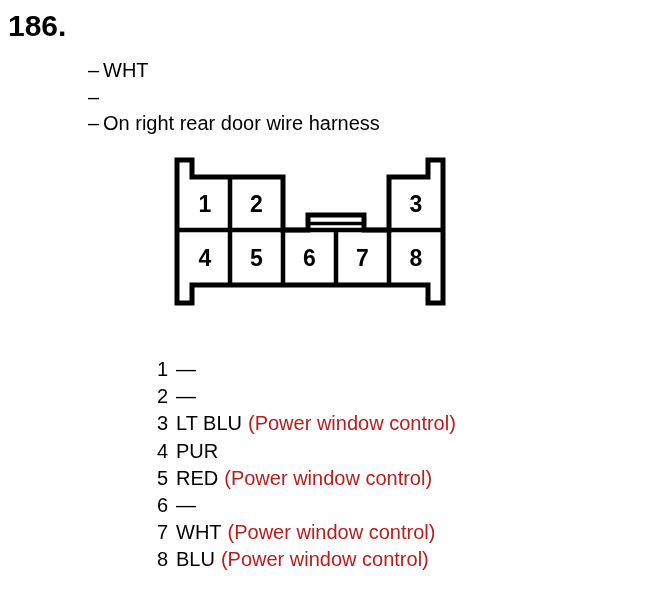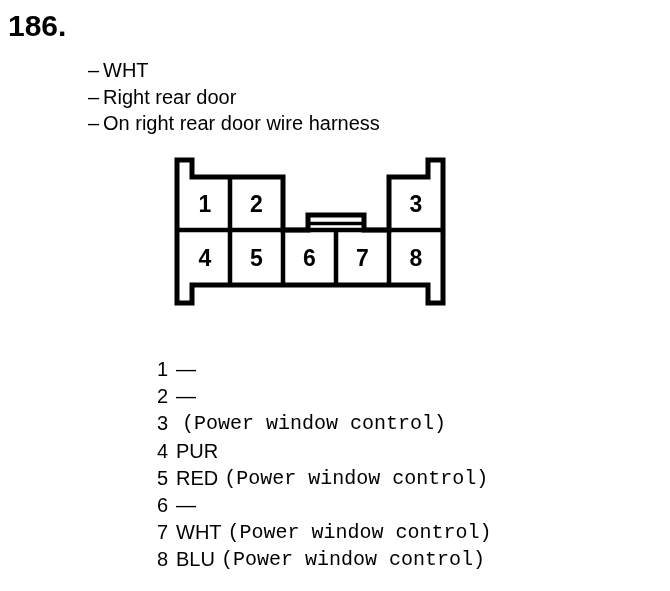--- a/index.html
+++ b/index.html
@@ -29,39 +29,38 @@
   .connector-wrap { position: absolute; left: 168px; top: 148px; width: 285px; height: 165px; }
   .connector-wrap svg { display: block; }
   .pin-label { font-family: "Liberation Sans", sans-serif; font-weight: bold; font-size: 23px; fill: #000000; }
 
   .pinlist {
     position: absolute; left: 157px; top: 356px;
     font-size: 20px; line-height: 27.2px;
   }
   .pin-row { display: flex; white-space: nowrap; }
   .pin-num { width: 19px; flex: 0 0 19px; }
-  .pin-fn { color: #000000; margin-left: 6px; font-family: Liberation Mono, monospace; }
+  .pin-fn { color: #b91c1c; margin-left: 6px; }
 </style>
 </head>
 <body>
 
 <div class="page">
 
   <div class="title">
     <span class="title-num">186.</span>
   </div>
 
   <div class="details">
     <div class="detail-row">
       <span class="dash">–</span>
       <span>WHT</span>
     </div>
     <div class="detail-row">
       <span class="dash">–</span>
-      <span>Right rear door</span>
     </div>
     <div class="detail-row">
       <span class="dash">–</span>
       <span>On right rear door wire harness</span>
     </div>
   </div>
 
   <div class="connector-wrap">
     <svg width="285" height="165" viewBox="168 148 285 165" xmlns="http://www.w3.org/2000/svg">
 
@@ -88,20 +87,21 @@
       <span class="pin-wire">—</span>
       <span class="pin-fn"></span>
     </div>
     <div class="pin-row">
       <span class="pin-num">2</span>
       <span class="pin-wire">—</span>
       <span class="pin-fn"></span>
     </div>
     <div class="pin-row">
       <span class="pin-num">3</span>
+      <span class="pin-wire">LT BLU</span>
       <span class="pin-fn">(Power window control)</span>
     </div>
     <div class="pin-row">
       <span class="pin-num">4</span>
       <span class="pin-wire">PUR</span>
     </div>
     <div class="pin-row">
       <span class="pin-num">5</span>
       <span class="pin-wire">RED</span>
       <span class="pin-fn">(Power window control)</span>

